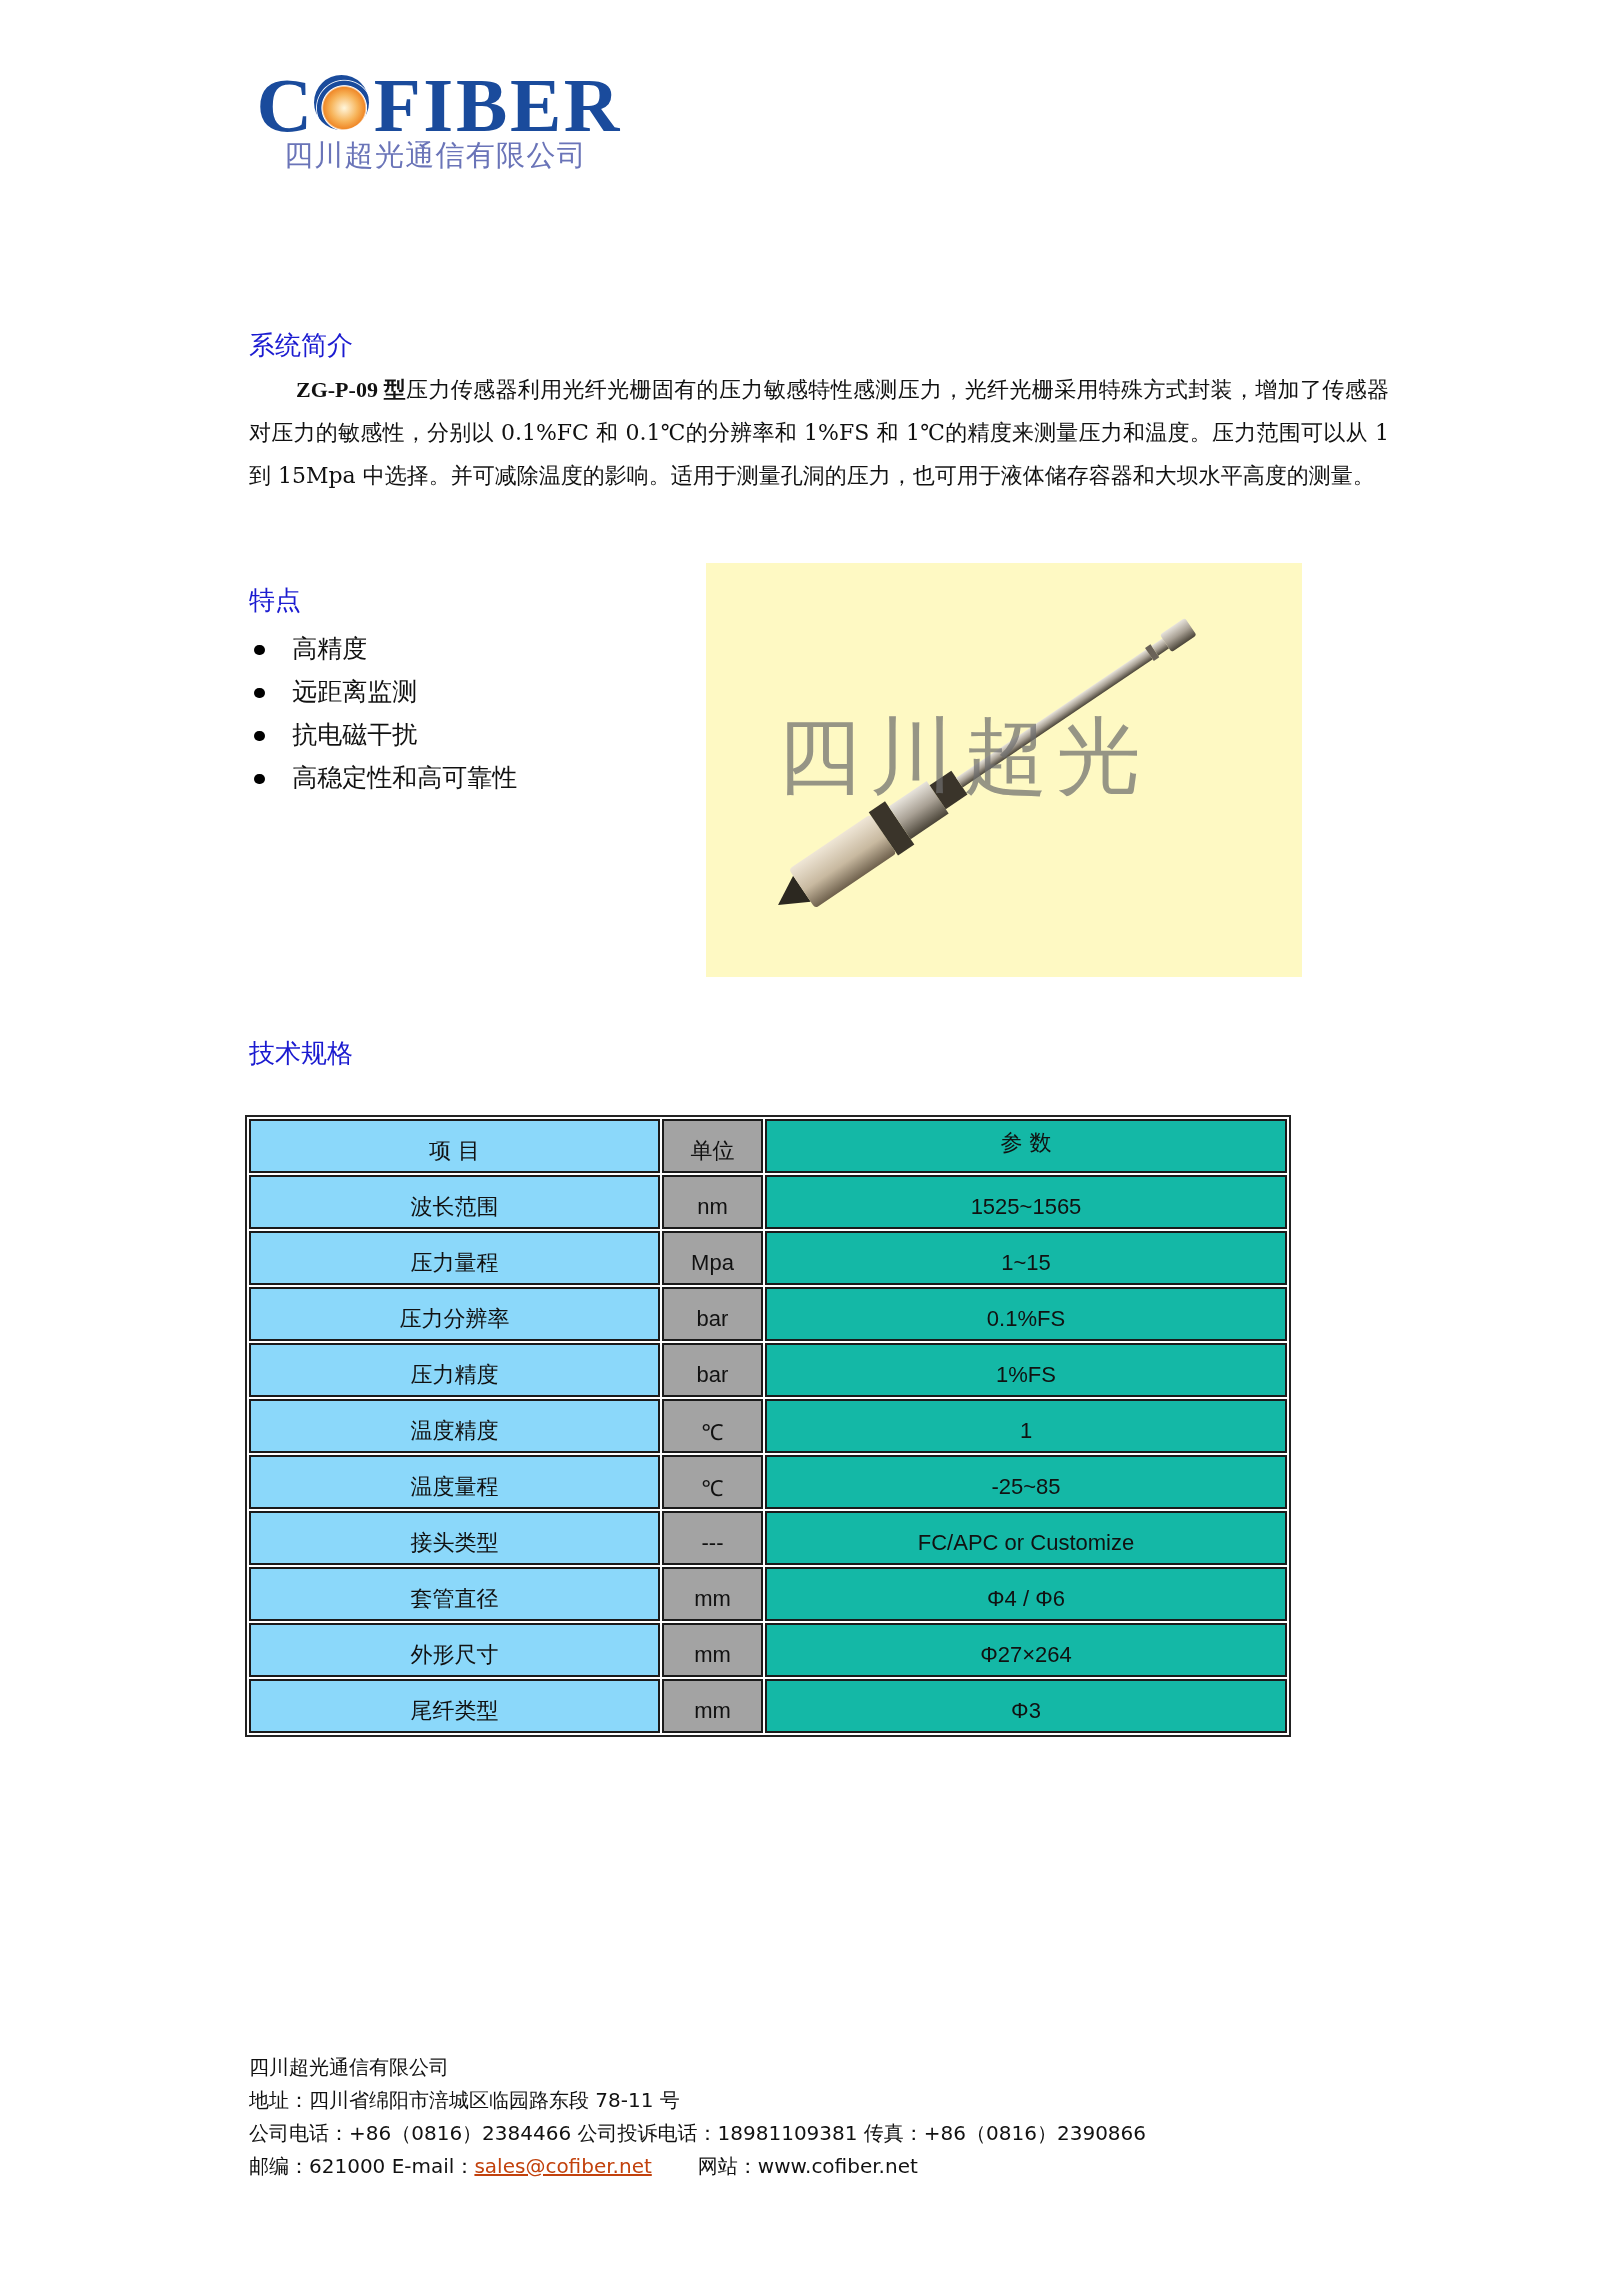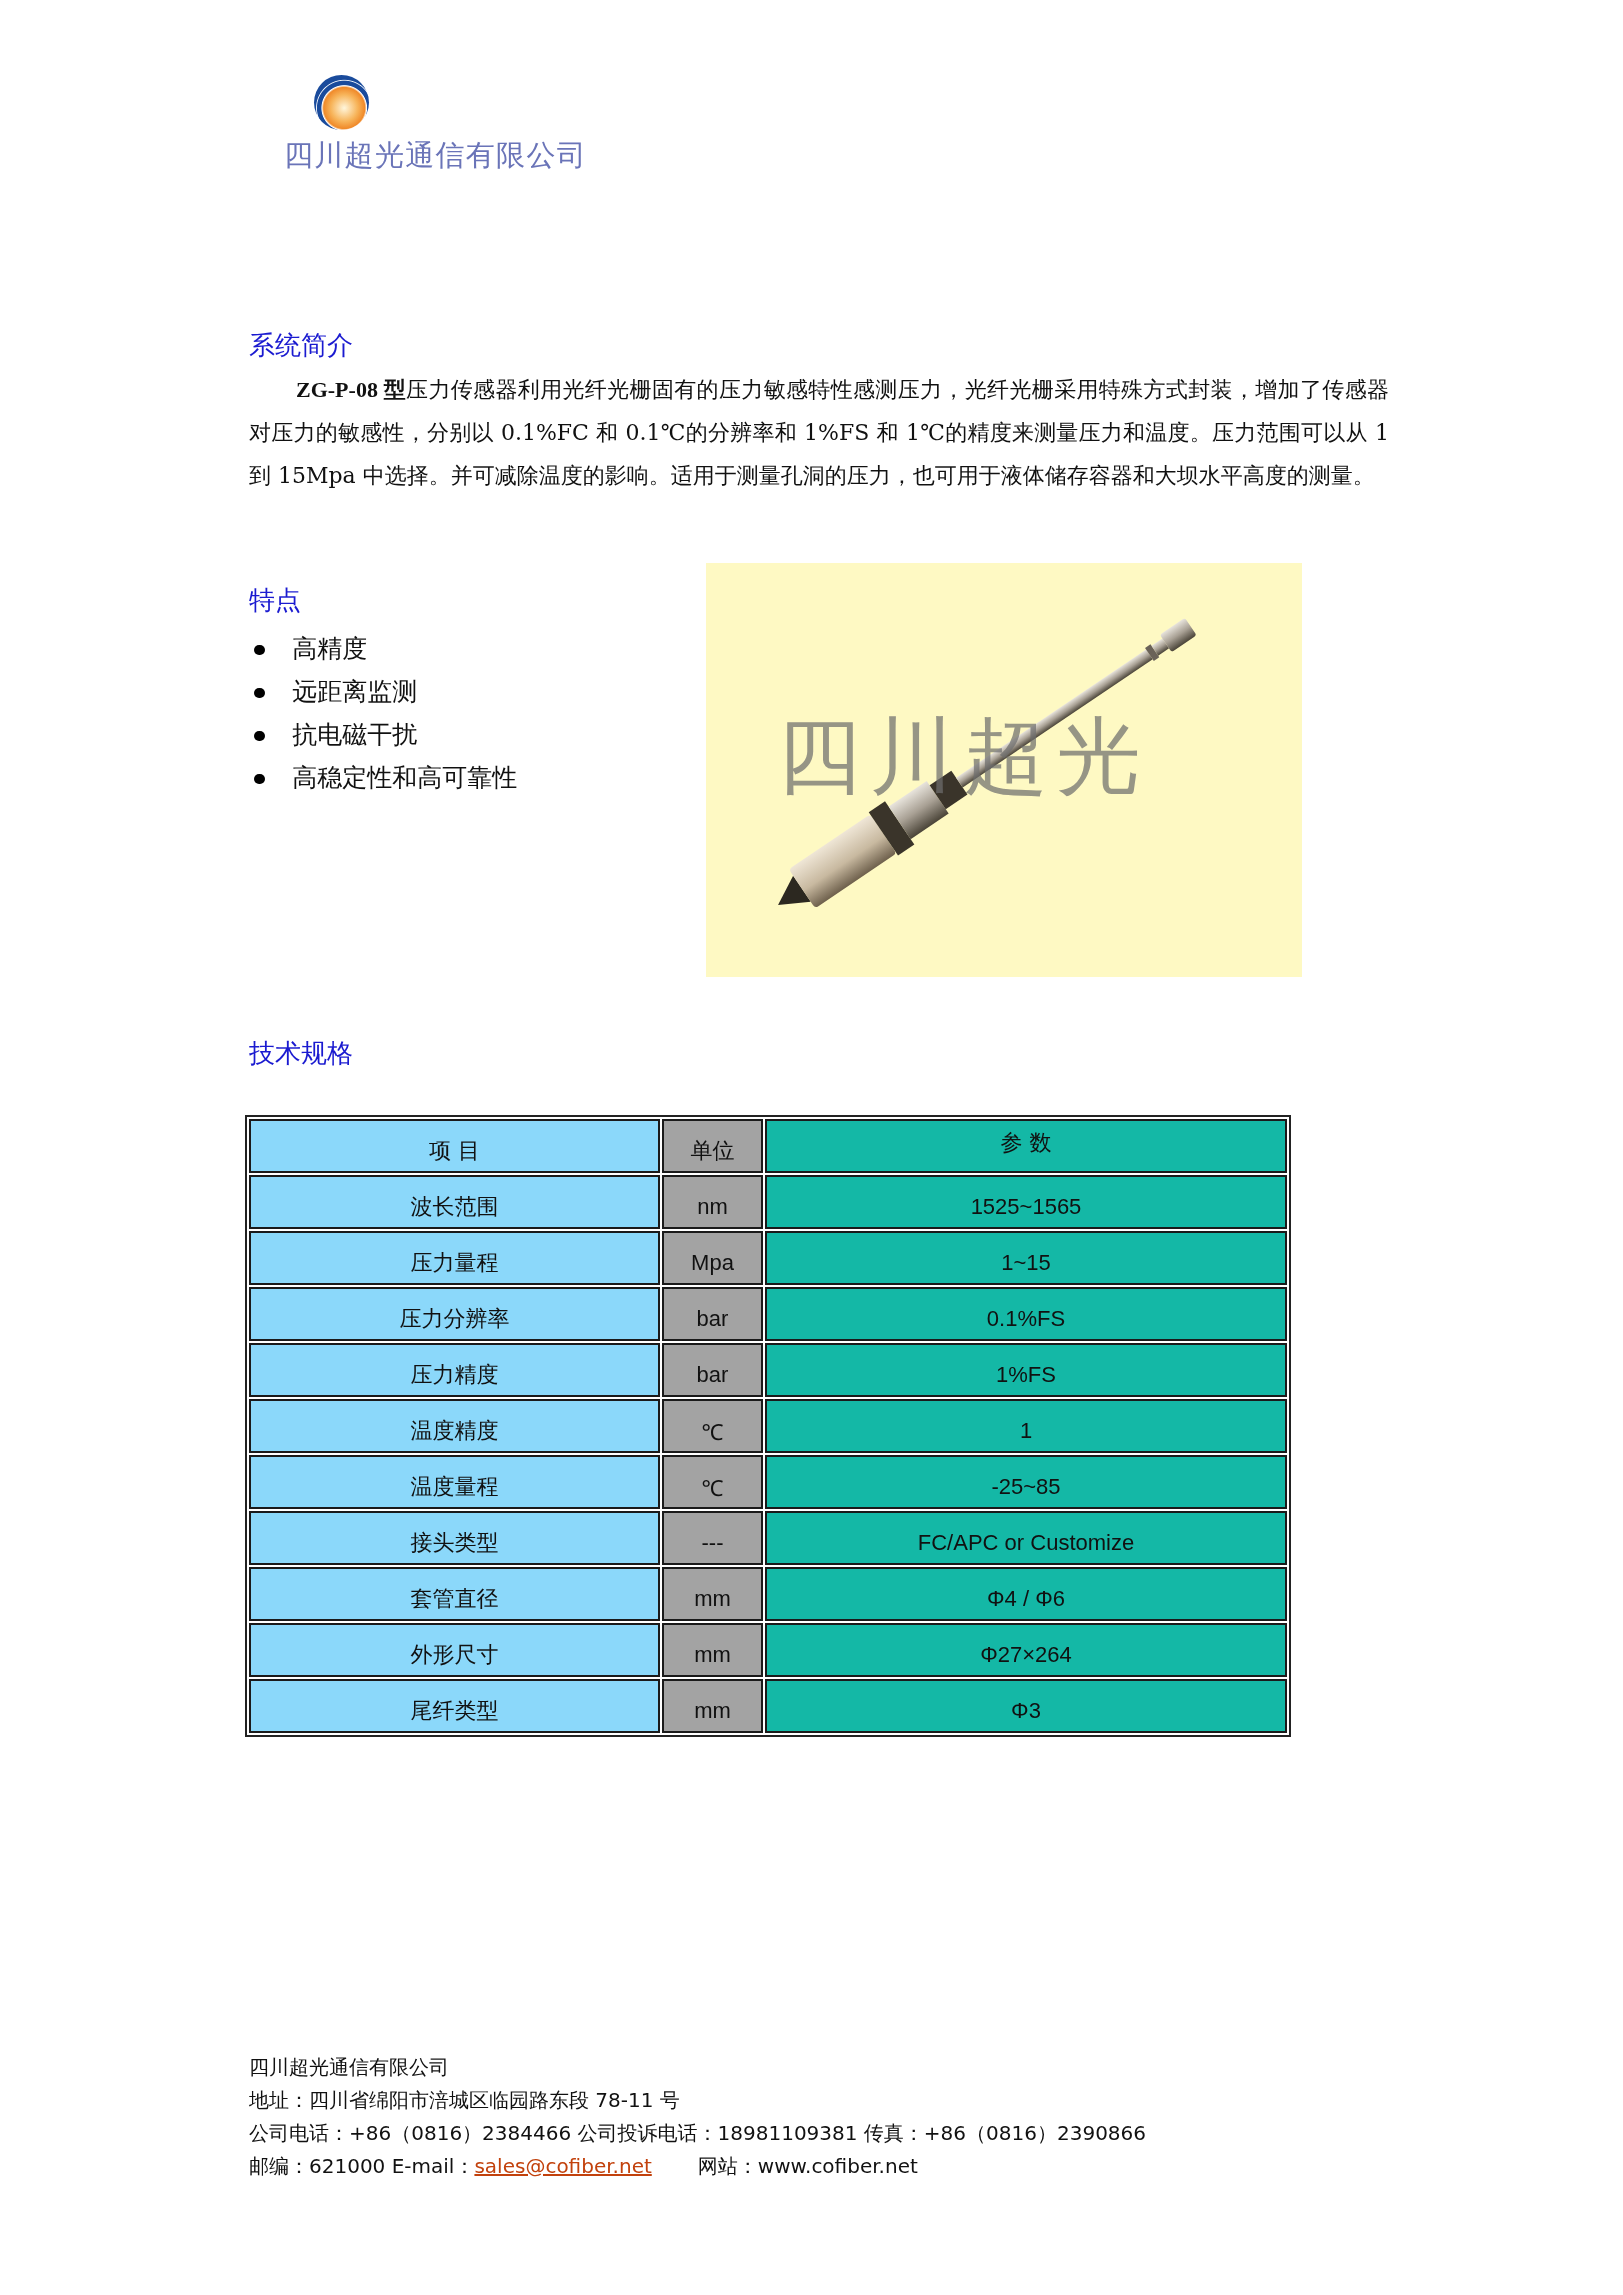--- a/index.html
+++ b/index.html
@@ -49,26 +49,27 @@
   
   .footer { position: absolute; left: 249px; top: 2051px; font-family: "DejaVu Sans", sans-serif; font-size: 20px; line-height: 33px; }
   .footer .line { white-space: nowrap; }
   .footer a { color: #c2410c; text-decoration: underline; }
   .footer .gap { display: inline-block; width: 46px; }
 </style>
 </head>
 <body>
 
 <div class="logo">
+  <div class="logo-word"><span>C</span><span class="o-slot"></span><span>FIBER</span></div>
   <div class="logo-sun"></div>
   <div class="logo-sub">四川超光通信有限公司</div>
 </div>
 
 <div class="section-title" style="top:329px;">系统简介</div>
-<div class="intro"><span class="model">ZG-P-08 型</span><span>压力传感器利用光纤光栅固有的压力敏感特性感测压力，光纤光栅采用特殊方式封装，增加了传感器对压力的敏感性，分别以 0.1%FC 和 0.1℃的分辨率和 1%FS 和 1℃的精度来测量压力和温度。压力范围可以从 1 到 15Mpa 中选择。并可减除温度的影响。适用于测量孔洞的压力，也可用于液体储存容器和大坝水平高度的测量。</span></div>
+<div class="intro"><span class="model">ZG-P-09 型</span><span>压力传感器利用光纤光栅固有的压力敏感特性感测压力，光纤光栅采用特殊方式封装，增加了传感器对压力的敏感性，分别以 0.1%FC 和 0.1℃的分辨率和 1%FS 和 1℃的精度来测量压力和温度。压力范围可以从 1 到 15Mpa 中选择。并可减除温度的影响。适用于测量孔洞的压力，也可用于液体储存容器和大坝水平高度的测量。</span></div>
 
 <div class="section-title" style="top:584px;">特点</div>
 <ul class="features">
   <li><span class="dot"></span><span>高精度</span></li>
   <li><span class="dot"></span><span>远距离监测</span></li>
   <li><span class="dot"></span><span>抗电磁干扰</span></li>
   <li><span class="dot"></span><span>高稳定性和高可靠性</span></li>
 </ul>
 
 <div class="product-img" title="ZG-P-02 fiber grating pressure sensor probe">

